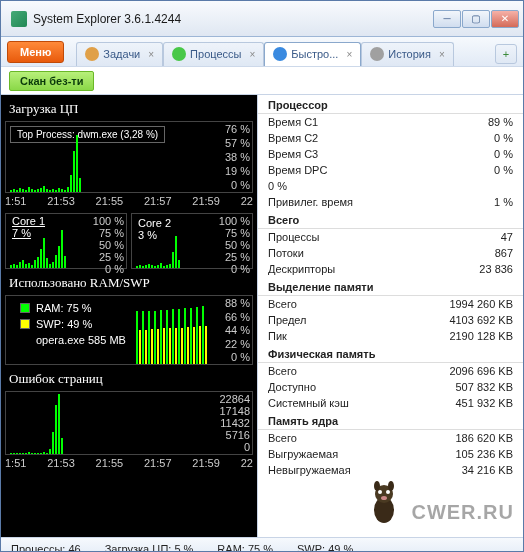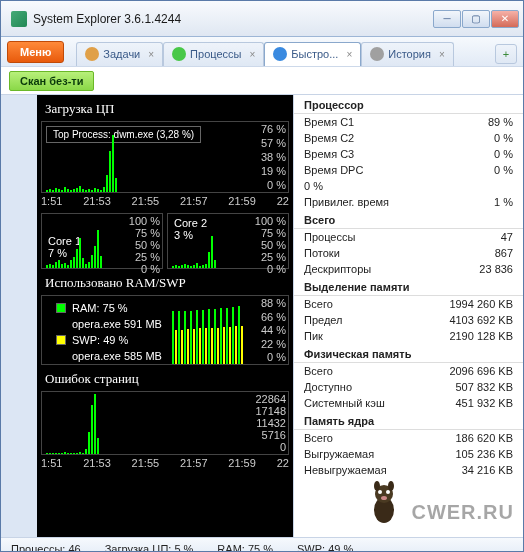--- a/index.html
+++ b/index.html
@@ -14,21 +14,21 @@
 .menu-btn { background:linear-gradient(#ff8a3a,#e85a0c); color:#fff; padding:4px 12px; border-radius:3px; border:1px solid #c04a08; font-weight:bold; cursor:pointer; }
 .tabs { display:flex; gap:0; margin-left:8px; flex:1; }
 .tab { display:flex; align-items:center; gap:4px; padding:4px 8px; background:linear-gradient(#eef3fa,#dfe8f4); border:1px solid #b8c8de; border-bottom:none; border-radius:3px 3px 0 0; color:#3a5a88; cursor:pointer; position:relative; height:24px; margin-top:4px; }
 .tab.active { background:#fff; border-color:#8aa8cc; }
 .tab-icon { width:14px; height:14px; border-radius:7px; }
 .tab-x { color:#888; margin-left:4px; font-size:10px; }
 .add-tab { width:22px; height:20px; background:linear-gradient(#eef3fa,#dfe8f4); border:1px solid #b8c8de; border-radius:3px; display:flex; align-items:center; justify-content:center; color:#3a8a3a; cursor:pointer; margin-top:4px; }
 .subbar { height:28px; background:#fff; border-bottom:1px solid #c8d4e6; display:flex; align-items:center; padding:0 8px; }
 .scan-btn { background:linear-gradient(#b8f07a,#8ad848); border:1px solid #6ab828; padding:3px 10px; border-radius:2px; font-weight:bold; color:#0a3a0a; cursor:pointer; }
 .content { display:flex; height:442px; }
-.left { width:256px; background:#000; color:#fff; display:flex; flex-direction:column; overflow:hidden;margin-left:36px; }
+.left { width:256px; background:#000; color:#fff; display:flex; flex-direction:column; overflow:hidden; }
 .right { flex:1; background:#fff; overflow-y:auto; border-left:1px solid #c8d4e6; }
 .section-title { font-family:Georgia,serif; font-size:13px; padding:6px 8px 4px; color:#fff; background:#000; }
 .graph-area { position:relative; background:#000; }
 .graph-box { border:1px solid #444; position:relative; }
 .y-ticks { position:absolute; right:2px; top:0; bottom:0; display:flex; flex-direction:column; justify-content:space-between; color:#ccc; font-size:10px; text-align:right; padding:1px 0; }
 .x-ticks { display:flex; justify-content:space-between; padding:2px 4px; color:#ccc; font-size:10px; }
 .bars { position:absolute; left:4px; right:28px; bottom:0; top:0; display:flex; align-items:flex-end; gap:1px; }
 .bar { background:#0f0; width:2px; }
 .overlay-box { position:absolute; border:1px solid #666; padding:2px 6px; font-size:10px; color:#fff; background:rgba(0,0,0,0.6); }
 .cores { display:flex; gap:4px; padding:0 4px; }
@@ -133,21 +133,21 @@
         <span>21:53</span>
         <span>21:55</span>
         <span>21:57</span>
         <span>21:59</span>
         <span>22</span>
       </div>
 
     <div class="cores" style="margin-top:4px;">
       <div class="core">
         <div class="graph-box" style="height:56px; position:relative;">
-          <div class="overlay-box" style="top:20px; left:2px; border:none; padding:1px 4px;">
+          <div class="overlay-box" style="top:0; left:2px; border:none; padding:1px 4px;text-decoration:underline;">
             <div>Core 1</div>
             <div>7 %</div>
           </div>
           <div class="bars" id="c1-bars">
               <div class="bar" style="height: 5%;"></div>
               <div class="bar" style="height: 8%;"></div>
               <div class="bar" style="height: 6%;"></div>
               <div class="bar" style="height: 12%;"></div>
               <div class="bar" style="height: 15%;"></div>
               <div class="bar" style="height: 8%;"></div>
@@ -208,23 +208,20 @@
       </div>
     </div>
 
     <div class="section-title">Использовано RAM/SWP</div>
     <div style="position:relative; margin:0 4px;">
       <div class="graph-box" style="height:70px; position:relative;">
         <div style="position:absolute; left:4px; top:4px;">
           <div class="ram-row">
               <div class="ram-swatch" style="background:#0f0;"></div>
               <span>RAM: 75 %</span>
-            </div>
-          <div class="ram-row" style="padding-left:26px;">
-              <span>opera.exe 591 MB</span>
             </div>
           <div class="ram-row">
               <div class="ram-swatch" style="background:#ff0;"></div>
               <span>SWP: 49 %</span>
             </div>
           <div class="ram-row" style="padding-left:26px;">
               <span>opera.exe 585 MB</span>
             </div>
         </div>
         <div class="y-ticks" id="ram-y">

